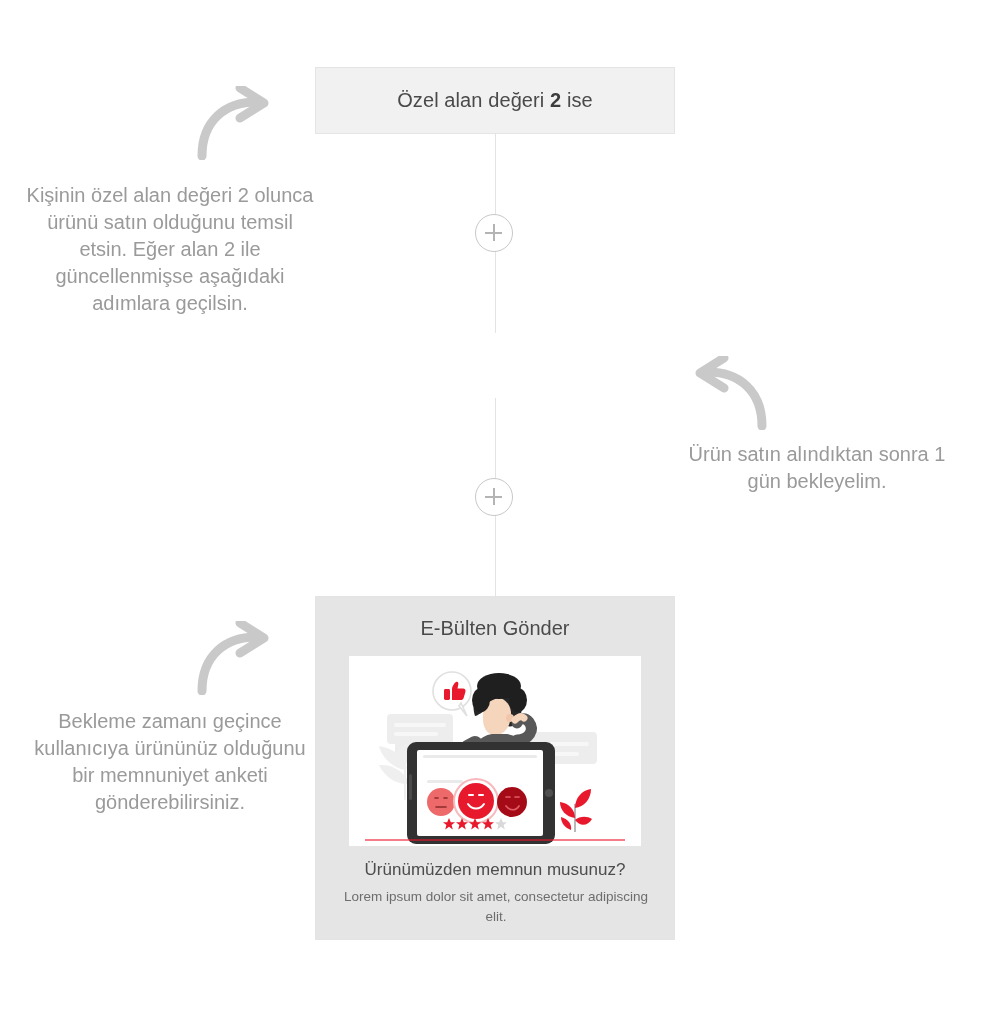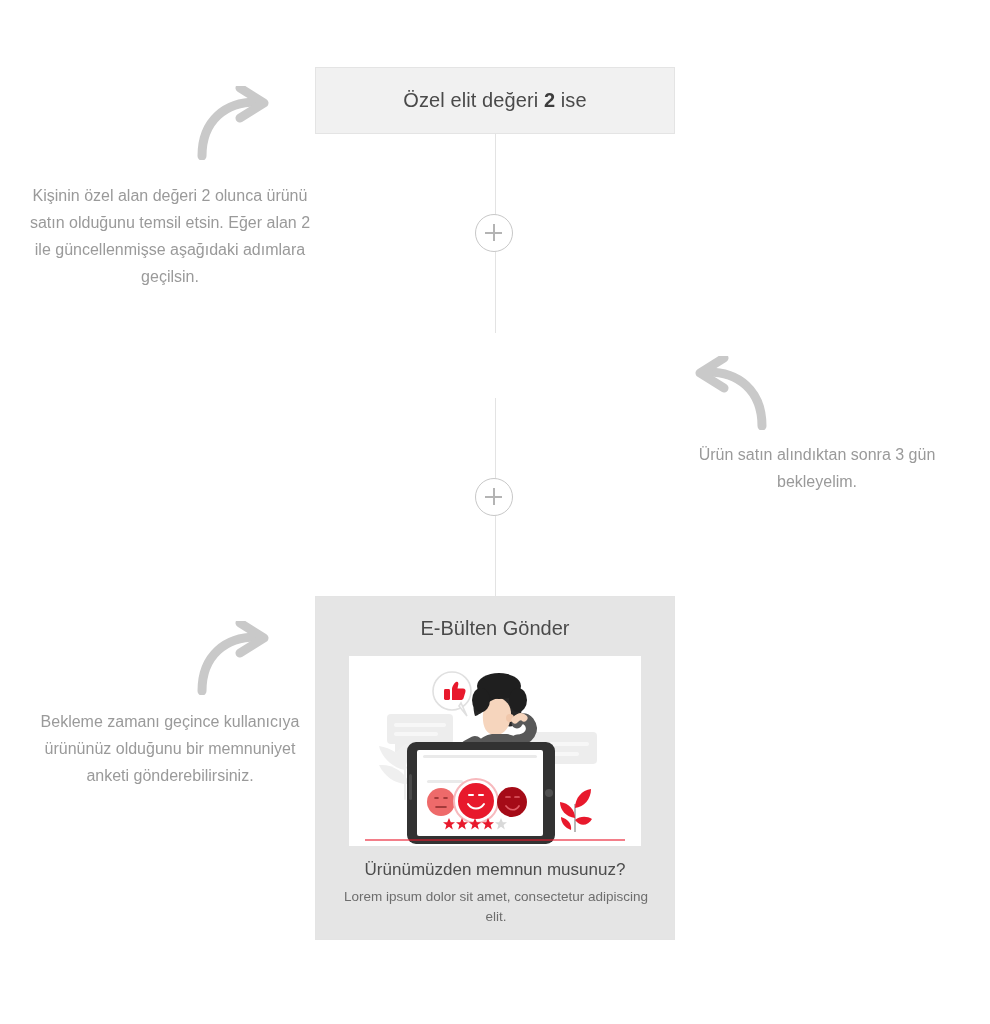--- a/index.html
+++ b/index.html
@@ -134,21 +134,21 @@
     top: 290px;
     width: 312px;
     font-size: 13.5px;
     line-height: 20px;
     color: #6d6d6d;
   }
 
   
   .annotation {
     position: absolute;
-    font-size: 16px;
+    font-size: 20px;
     line-height: 27px;
     color: #9a9a9a;
     text-align: center;
   }
   #annotation-1 { left: 25px;  top: 182px; width: 290px; }
   #annotation-2 { left: 672px; top: 441px; width: 290px; }
   #annotation-3 { left: 25px;  top: 708px; width: 290px; }
 
   .curved-arrow { position: absolute; }
   #arrow-1 { left: 192px; top: 86px; }
@@ -176,33 +176,33 @@
     </svg>
   </span>
 
   <span class="curved-arrow" id="arrow-3">
     <svg width="86" height="74" viewBox="0 0 86 74" fill="none">
       <path d="M10 70 C10 34, 34 16, 64 16" stroke="#c9c9c9" stroke-width="9" stroke-linecap="round" fill="none"></path>
       <path d="M48 2 L72 17 L48 32" stroke="#c9c9c9" stroke-width="9" stroke-linecap="round" stroke-linejoin="round" fill="none"></path>
     </svg>
   </span>
 
-  <div class="annotation" id="annotation-2">Ürün satın alındıktan sonra 3 gün bekleyelim.</div>
+  <div class="annotation" id="annotation-2">Ürün satın alındıktan sonra 1 gün bekleyelim.</div>
   <div class="annotation" id="annotation-3">Bekleme zamanı geçince kullanıcıya ürününüz olduğunu bir memnuniyet anketi gönderebilirsiniz.</div>
 
   <div id="flow-column">
 
     <div class="connector-line" id="line-1"></div>
     <div class="connector-line" id="line-2"></div>
 
     <div class="plus-node" id="plus-1"></div>
     <div class="plus-node" id="plus-2"></div>
 
     <div class="step-box" id="step-box-1">
-      <span class="step-label"><span>Özel elit değeri </span><b>2</b><span> ise</span></span>
+      <span class="step-label"><span>Özel alan değeri </span><b>2</b><span> ise</span></span>
     </div>
 
 
     <div id="newsletter-card">
       <span id="newsletter-title">E-Bülten Gönder</span>
 
       <div id="illustration-frame">
         <svg width="292" height="190" viewBox="0 0 292 190">
 
           <g fill="#efefef">

